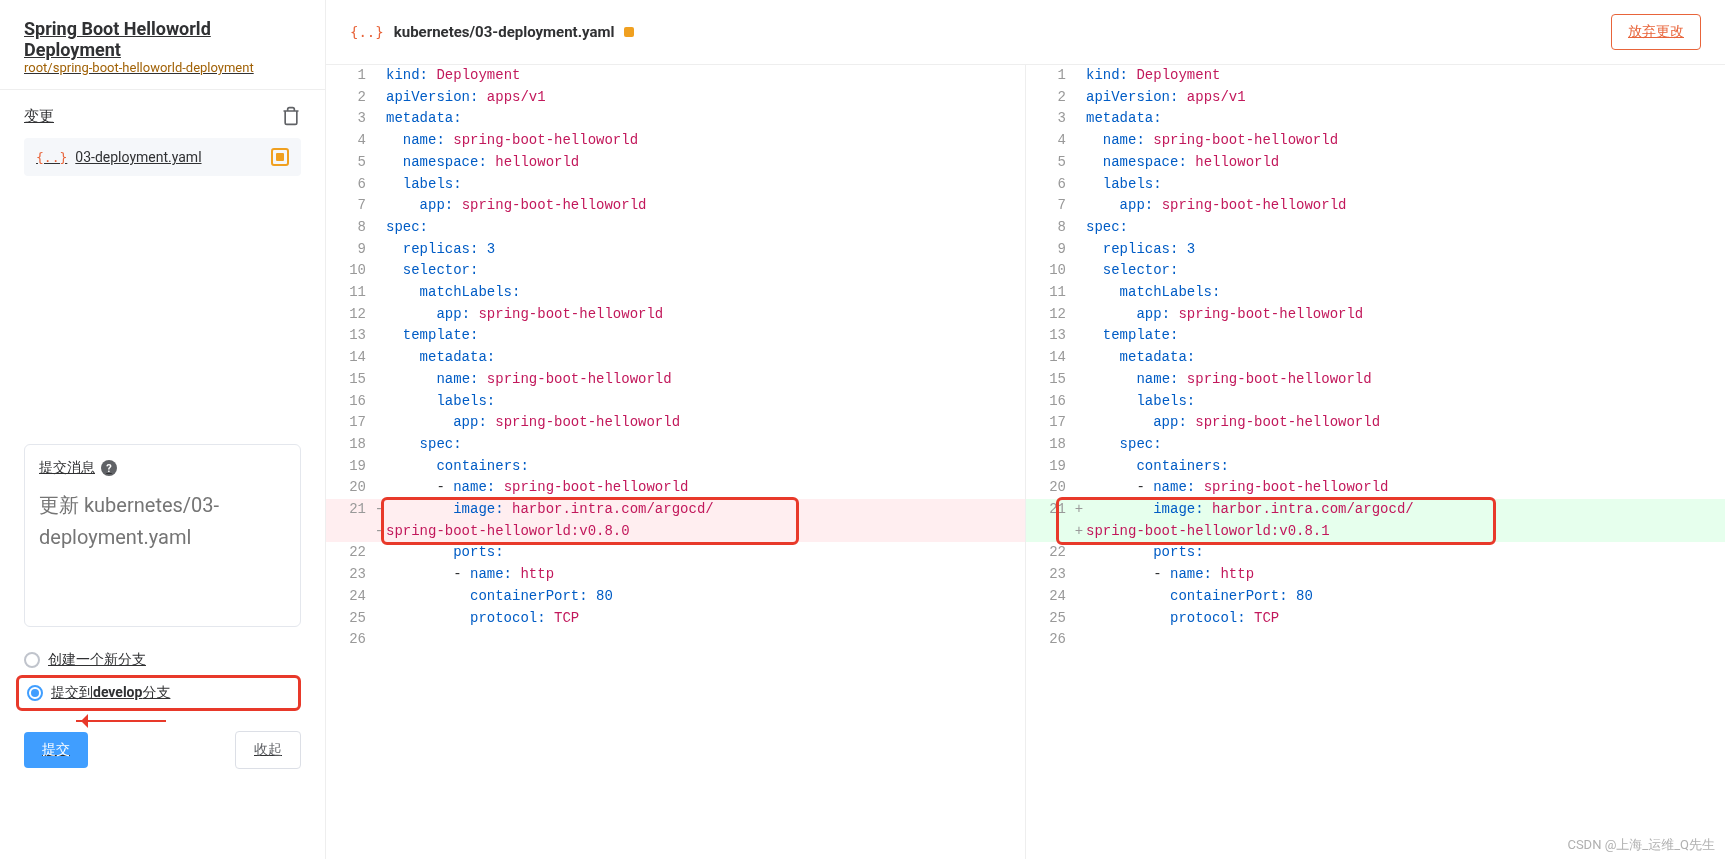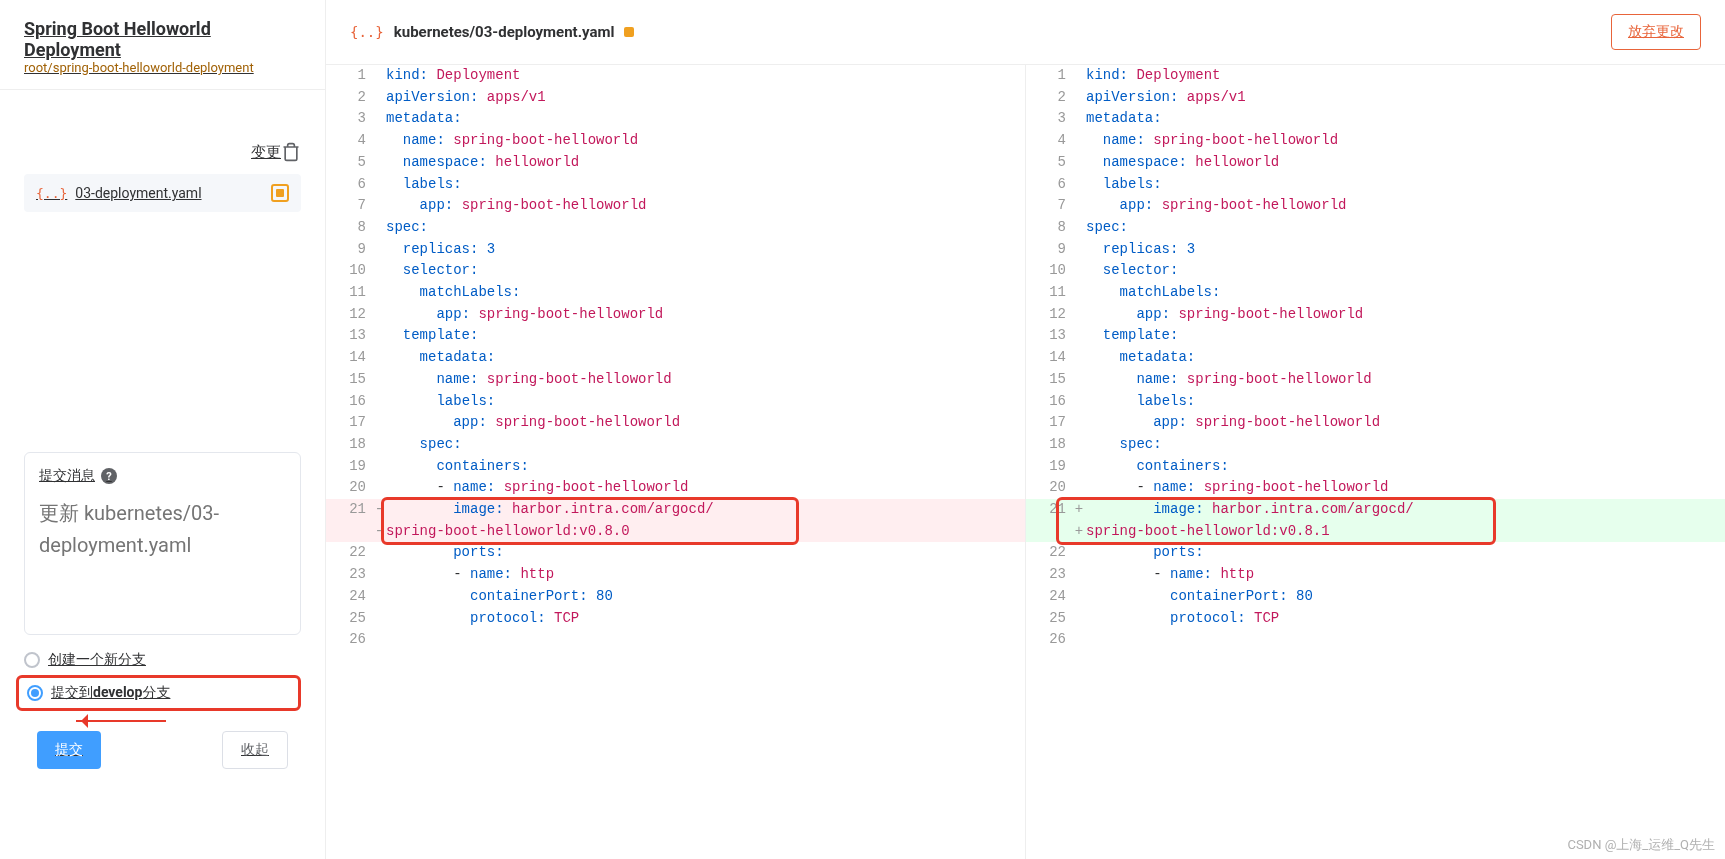--- a/index.html
+++ b/index.html
@@ -24,23 +24,22 @@
     .project-header {
       padding: 18px 24px 14px;
       border-bottom: 1px solid #eee;
     }
     .project-title { font-weight: 700; font-size: 18px; color: #303133; }
     .project-path { font-size: 13px; color: #a16207; }
     .changes-section {
       padding: 16px 24px 10px;
     }
     .changes-heading {
-      display: flex; align-items: center; justify-content: flex-end;
+      display: flex; align-items: center; justify-content: space-between;
       margin-bottom: 12px;
-      margin-top: 36px;
     }
     .changes-label { font-size: 15px; font-weight: 500; }
     .trash-btn {
       background: none; border: none; color: #606266; cursor: pointer;
       width: 20px; height: 20px;
     }
     .file-item {
       display: flex; align-items: center; gap: 8px;
       padding: 10px 12px;
       background: #f5f7fa;
@@ -55,21 +54,21 @@
       border-radius: 3px;
       position: relative;
     }
     .modified-badge::after {
       content: "";
       position: absolute; inset: 3px;
       background: #f0a020;
       border-radius: 1px;
     }
     .commit-panel {
-      margin: 0 24px;
+      margin: 8px 24px;
       margin-top: auto;
       border: 1px solid #e4e7ed;
       border-radius: 6px;
       padding: 14px;
       position: relative;
       top: -120px;
     }
     .commit-heading {
       display: flex; align-items: center; gap: 6px;
       font-size: 14px; font-weight: 500; margin-bottom: 12px;
@@ -111,24 +110,25 @@
       flex-shrink: 0;
     }
     .radio-circle.selected::after {
       content: ""; width: 8px; height: 8px; border-radius: 50%;
       background: #409eff;
     }
     .radio-circle.unselected { border-color: #c0c4cc; }
     .radio-label { font-size: 14px; }
     .radio-label strong { font-weight: 700; }
     .commit-actions {
-      margin: 0 37px;
+      margin: 0 24px;
       position: relative;
       top: -90px;
       display: flex;
+      align-items: center;
       gap: 4px;
     }
     .btn-primary {
       background: #409eff; color: #fff;
       border: none; padding: 9px 18px;
       border-radius: 4px; font-size: 14px;
       cursor: pointer;
     }
     .btn-default {
       background: #fff; color: #606266;

